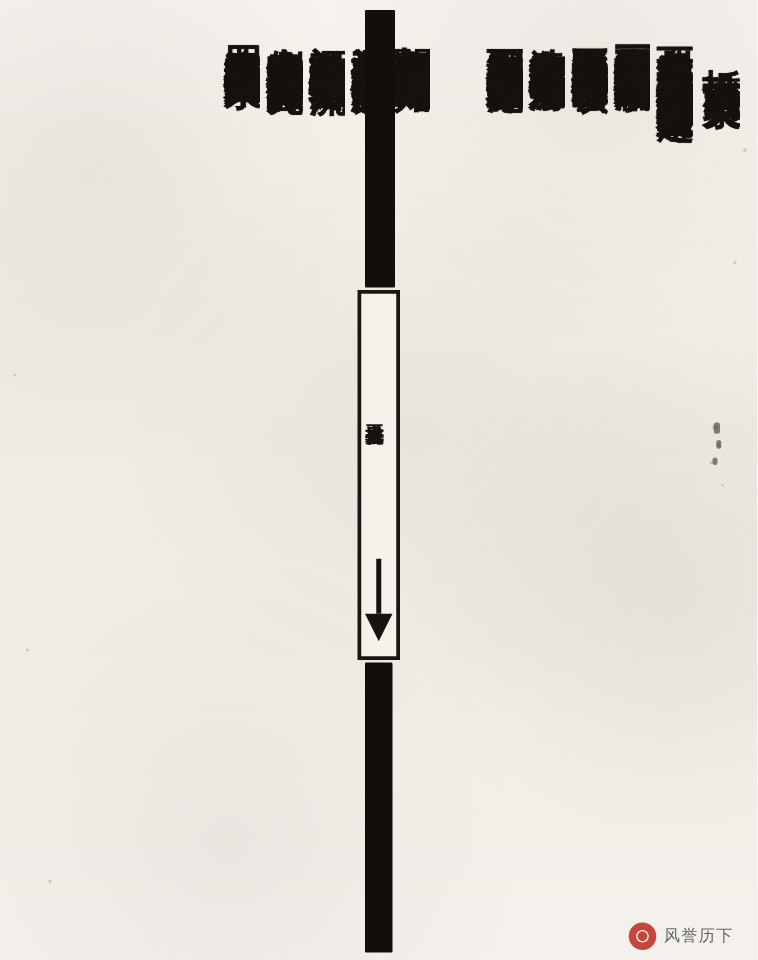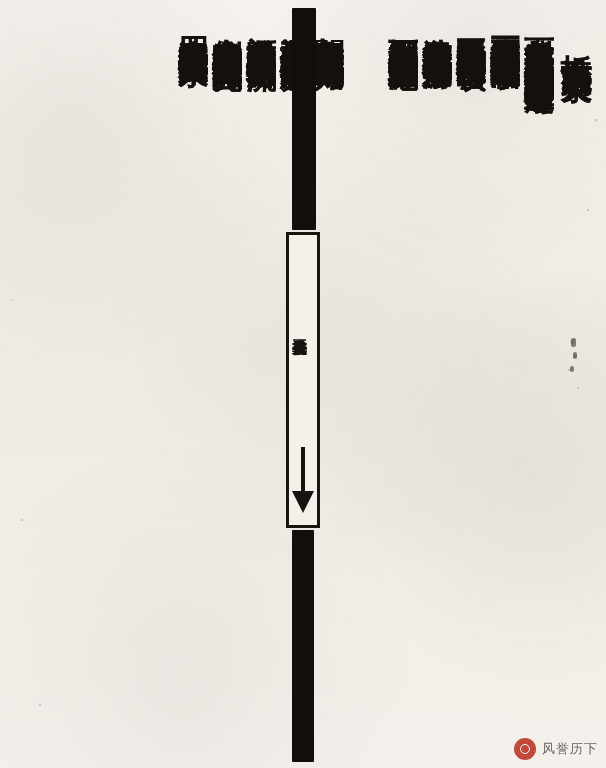--- a/index.html
+++ b/index.html
@@ -149,21 +149,21 @@
     transform: translateX(-50%);
     bottom: 34px;
     width: 4px;
     height: 44px;
     background: #171310;
   }
 
   
   #watermark {
     position: absolute;
-    right: 8px;
+    right: 19px;
     bottom: 8px;
     display: flex;
     align-items: center;
     gap: 6px;
     opacity: 0.92;
   }
   #wm-logo {
     width: 22px;
     height: 22px;
     border-radius: 50%;

